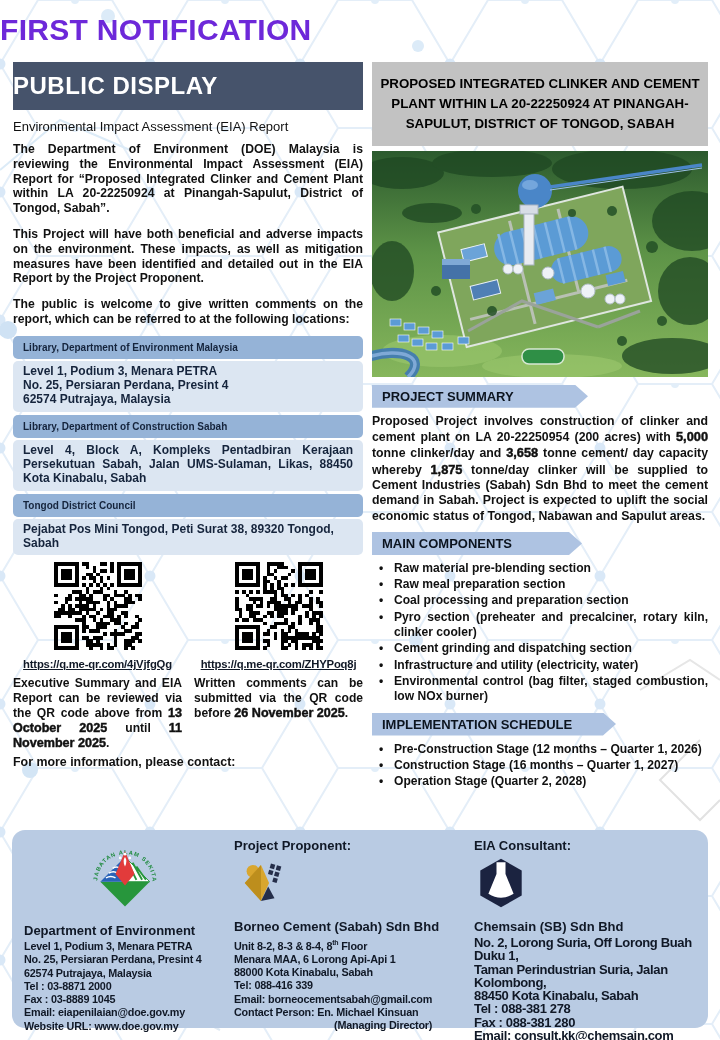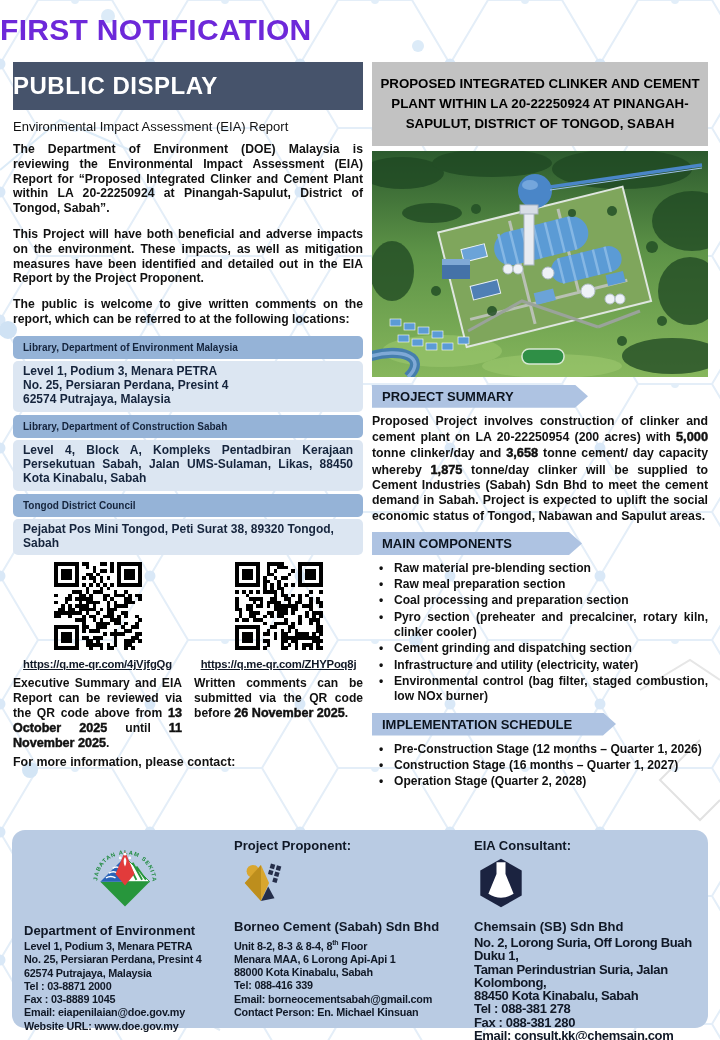--- a/index.html
+++ b/index.html
@@ -877,20 +877,21 @@
         </g>
         <polygon points="30,50 38,34 45,47" fill="#252e4a"></polygon>
       </svg>
       <div class="fname">Borneo Cement (Sabah) Sdn Bhd</div>
       <div class="fline"><span>Unit 8-2, 8-3 &amp; 8-4, 8</span><sup>th</sup><span> Floor</span></div>
       <div class="fline">Menara MAA, 6 Lorong Api-Api 1</div>
       <div class="fline">88000 Kota Kinabalu, Sabah</div>
       <div class="fline">Tel: 088-416 339</div>
       <div class="fline">Email: borneocementsabah@gmail.com</div>
       <div class="fline">Contact Person: En. Michael Kinsuan</div>
+      <div class="fline role">(Managing Director)</div>
     </div>
 
     <div class="fcol f3">
       <div class="flabel">EIA Consultant:</div>
       <svg width="54" height="54" viewBox="0 0 60 60" xmlns="http://www.w3.org/2000/svg">
         <polygon points="30,3 53,16 53,44 30,57 7,44 7,16" fill="#1b2340"></polygon>
         <path d="M25 7 h10 v13 l9 22 q-14 9 -28 0 l9 -22 z" fill="#ffffff"></path>
       </svg>
       <div class="fname">Chemsain (SB) Sdn Bhd</div>
       <div class="fline">No. 2, Lorong Suria, Off Lorong Buah Duku 1,</div>

